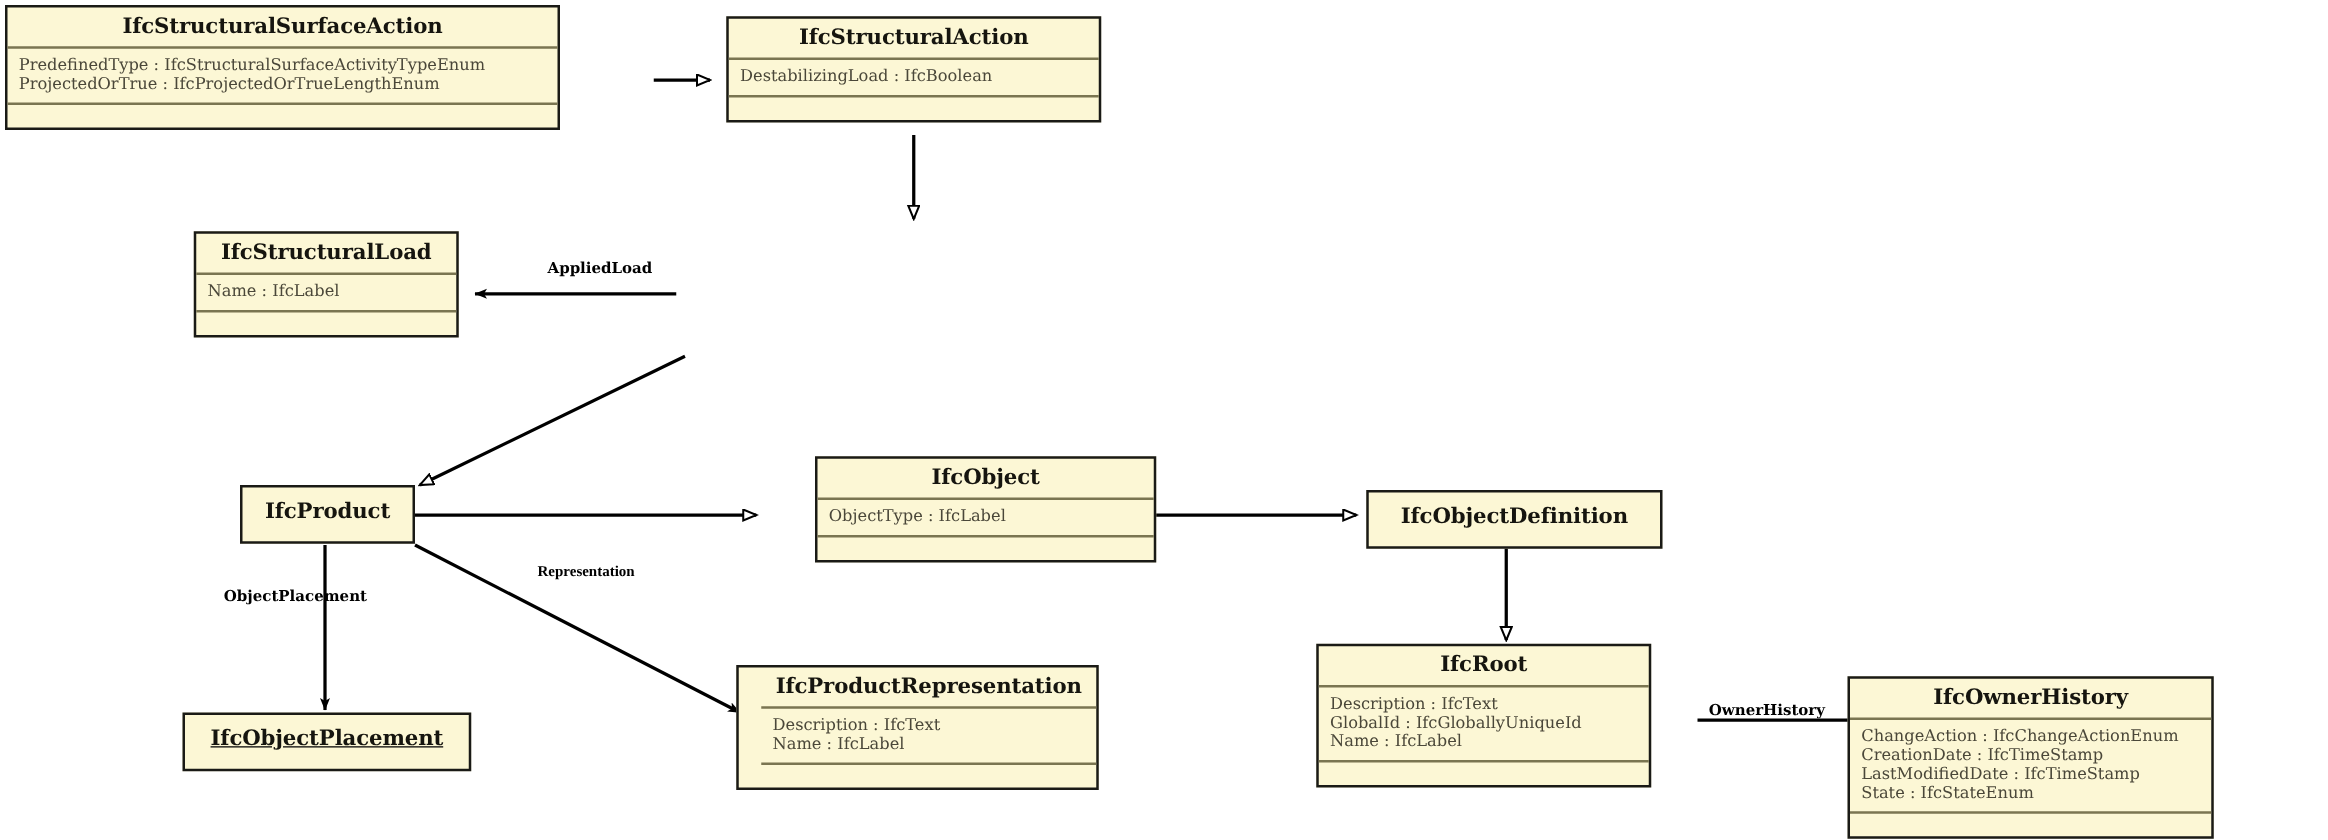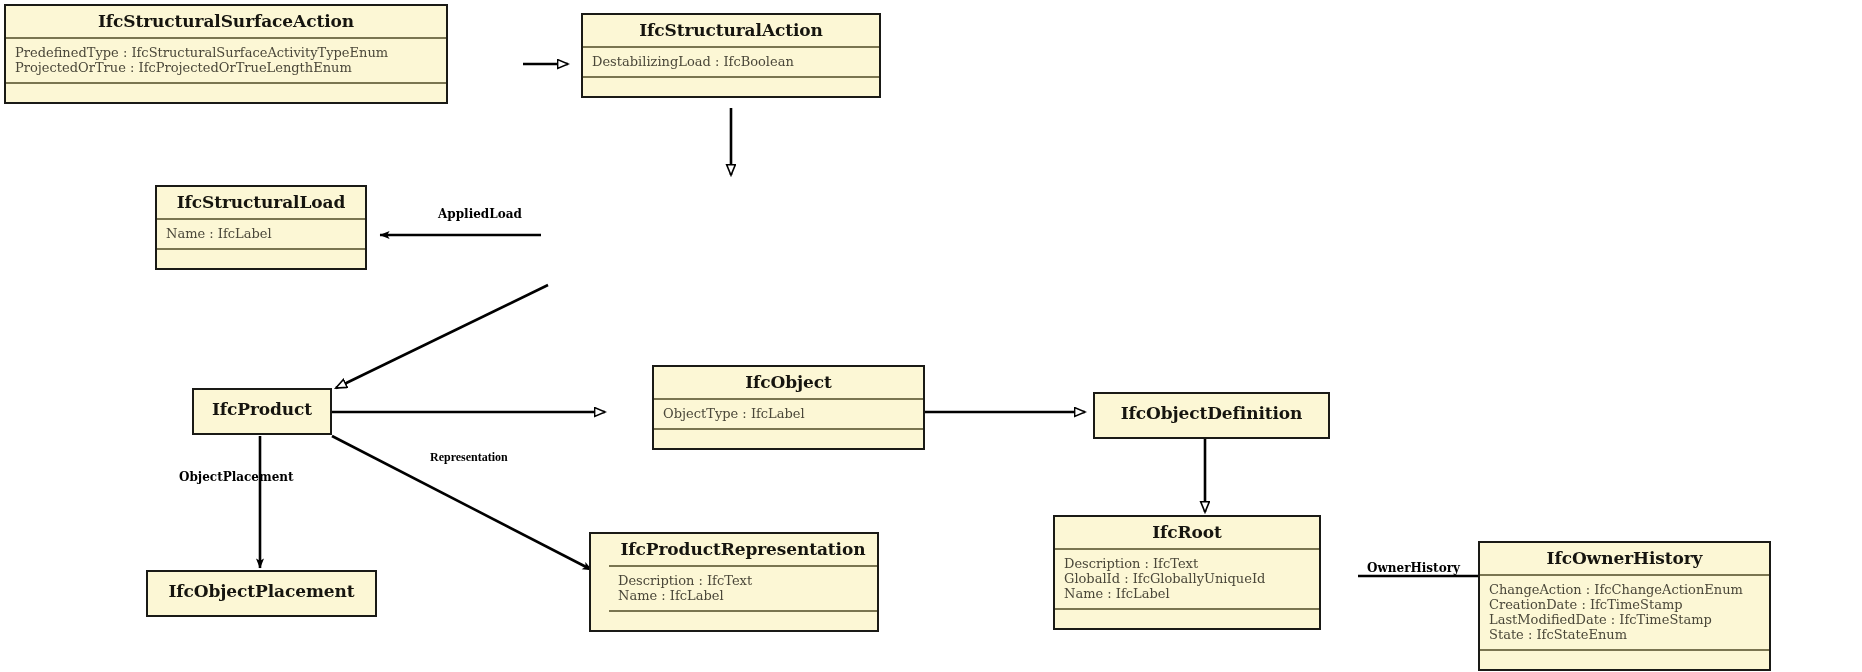--- a/index.html
+++ b/index.html
@@ -149,21 +149,21 @@
       <div class="attr">ObjectType : IfcLabel</div>
     </div>
     <div class="sep"></div>
     <div class="ops"></div>
   </div>
 
   <div class="umlbox simple" style="left:1093px;top:392px;width:237px;">
     <div class="title">IfcObjectDefinition</div>
   </div>
 
-  <div class="umlbox simple" style="left:146px;top:570px;width:231px;">
+  <div class="umlbox simple" style="left:146px;top:570px;width:231px;text-decoration:underline;">
     <div class="title">IfcObjectPlacement</div>
   </div>
 
   <div class="umlbox" style="left:589px;top:532px;width:290px;padding-left:18px;">
     <div class="title">IfcProductRepresentation</div>
     <div class="sep"></div>
     <div class="attrs">
       <div class="attr">Description : IfcText</div>
       <div class="attr">Name : IfcLabel</div>
     </div>

